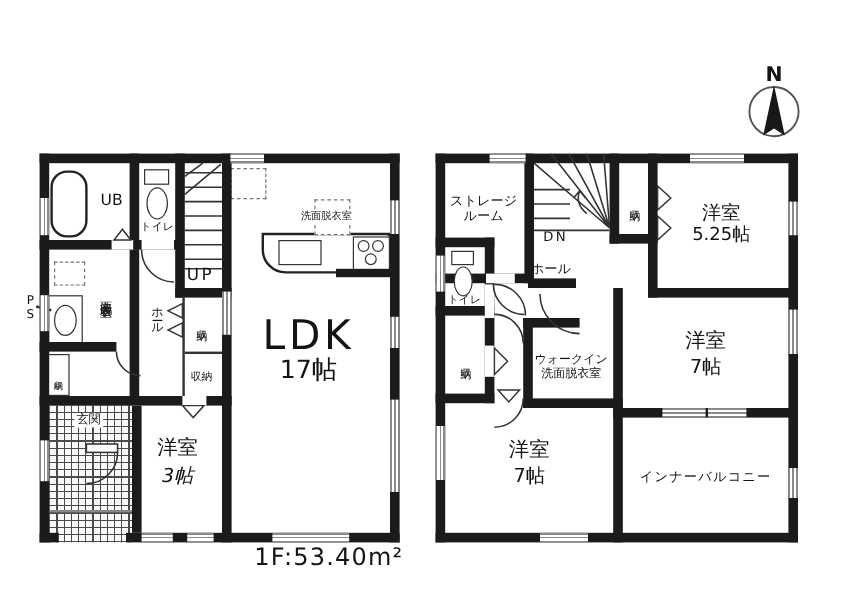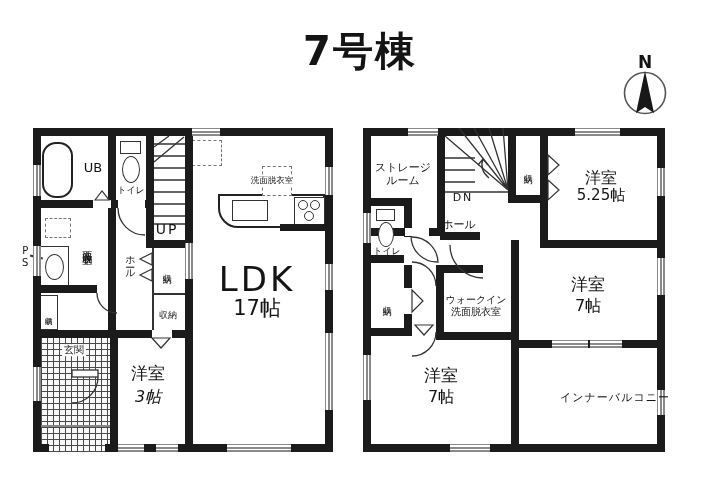--- a/index.html
+++ b/index.html
@@ -24,21 +24,20 @@
         background-image:repeating-linear-gradient(0deg,#4a4a4a 0 1px,transparent 1px 6px),
                          repeating-linear-gradient(90deg,#4a4a4a 0 1px,transparent 1px 6px);}
   svg.overlay{position:absolute;left:0;top:0;z-index:4;}
   .circ{position:absolute;border:1.5px solid #333;border-radius:50%;background:#fff;box-sizing:border-box;z-index:2;}
 </style>
 </head>
 <body>
 
 <div class="canvas">
 
-  <div class="lbl" style="left:360px;top:51px;font-size:40px;font-weight:bold;letter-spacing:2px;">7号棟</div>
 
   <div class="lbl" style="left:645px;top:63px;font-size:17px;font-weight:bold;">N</div>
   <svg class="overlay" style="left:620px;top:68px;" width="50" height="50" viewBox="0 0 50 50">
     <circle cx="25" cy="25" r="20.5" fill="none" stroke="#555" stroke-width="1.6"></circle>
     <path d="M25 3 L16 45 L25 39 L34 45 Z" fill="#181818"></path>
   </svg>
 
   <div class="lbl v" style="left:25px;top:257px;font-size:10px;">PS</div>
   <div class="thin" style="left:30px;top:256px;width:13px;height:1.5px;transform:rotate(14deg);"></div>
 
@@ -205,16 +204,17 @@
     <div class="lbl" style="left:238px;top:68px;font-size:15px;">5.25帖</div>
     <div class="lbl" style="left:24px;top:123px;font-size:9px;">トイレ</div>
     <div class="lbl" style="left:96px;top:97px;font-size:11px;">ホール</div>
     <div class="lbl v" style="left:24px;top:172px;font-size:9px;">収納</div>
     <div class="lbl" style="left:113px;top:172px;font-size:10px;">ウォークイン</div>
     <div class="lbl" style="left:113px;top:184px;font-size:10px;">洗面脱衣室</div>
     <div class="lbl" style="left:225px;top:157px;font-size:17px;">洋室</div>
     <div class="lbl" style="left:225px;top:178px;font-size:16px;">7帖</div>
     <div class="lbl" style="left:78px;top:248px;font-size:17px;">洋室</div>
     <div class="lbl" style="left:78px;top:269px;font-size:16px;">7帖</div>
-    <div class="lbl" style="left:225px;top:270px;font-size:11px;letter-spacing:1px;margin-left:27px;">インナーバルコニー</div>
+    <div class="lbl" style="left:225px;top:270px;font-size:11px;letter-spacing:1px;">インナーバルコニー</div>
   </div>
 
+  <div class="lbl" style="left:274px;top:464px;font-size:20px;letter-spacing:1px;">1F:53.40m²</div>
 </div>
 
 </body></html>

